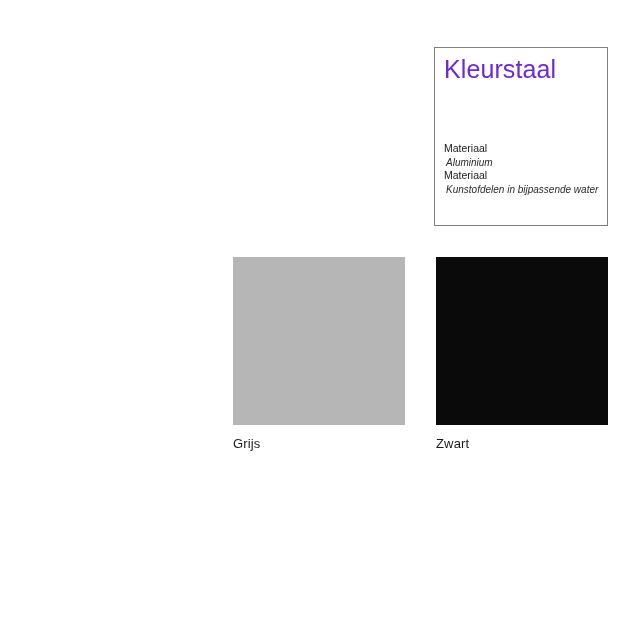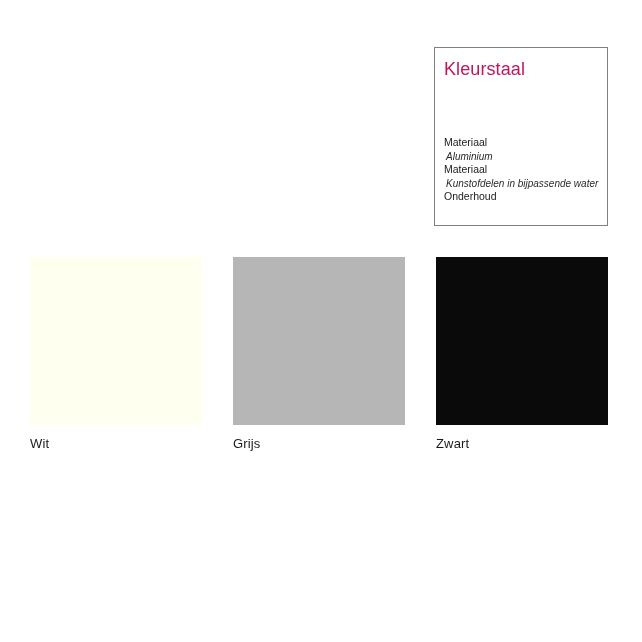--- a/index.html
+++ b/index.html
@@ -23,32 +23,32 @@
     left: 434px;
     top: 47px;
     width: 174px;
     height: 179px;
     box-sizing: border-box;
     border: 1px solid #808080;
     background: #ffffff;
     padding: 10px 9px 0 9px;
   }
   #info-card-title {
-    font-size: 18px;
+    font-size: 25px;
     font-weight: 400;
     line-height: 22px;
-    color: #be185d;
+    color: #6d28d9;
     letter-spacing: 0.1px;
     margin: 0;
     padding: 0;
   }
   #spec-list {
     position: absolute;
     left: 9px;
-    top: 88px;
+    top: 94px;
     right: 6px;
   }
   .spec-term {
     font-size: 10.5px;
     line-height: 13.5px;
     font-weight: 400;
     color: #1a1a1a;
     white-space: nowrap;
   }
   .spec-value {
@@ -97,31 +97,26 @@
   <div id="spec-list">
     <div class="spec-item">
       <div class="spec-term">Materiaal</div>
       <div class="spec-value">Aluminium</div>
     </div>
     <div class="spec-item">
       <div class="spec-term">Materiaal</div>
       <div class="spec-value">Kunstofdelen in bijpassende water</div>
     </div>
     <div class="spec-item">
-      <div class="spec-term">Onderhoud</div>
     </div>
   </div>
 </section>
 
 <section id="swatch-row">
 
-  <div class="swatch-cell" style="left:30px;">
-    <div class="swatch-chip" style="background-color: rgb(255, 255, 240);"></div>
-    <div class="swatch-label">Wit</div>
-  </div>
 
   <div class="swatch-cell" style="left:436px;">
     <div class="swatch-chip" style="background-color: rgb(10, 10, 10);"></div>
     <div class="swatch-label">Zwart</div>
   </div>
 
   <div class="swatch-cell" style="left:233px;">
     <div class="swatch-chip" style="background-color: rgb(182, 182, 182);"></div>
     <div class="swatch-label">Grijs</div>
   </div>

